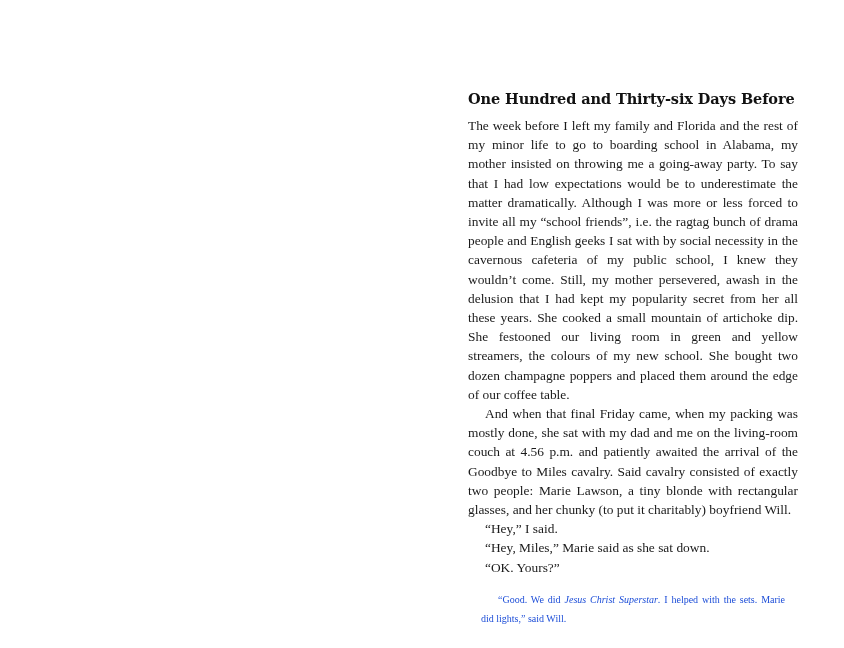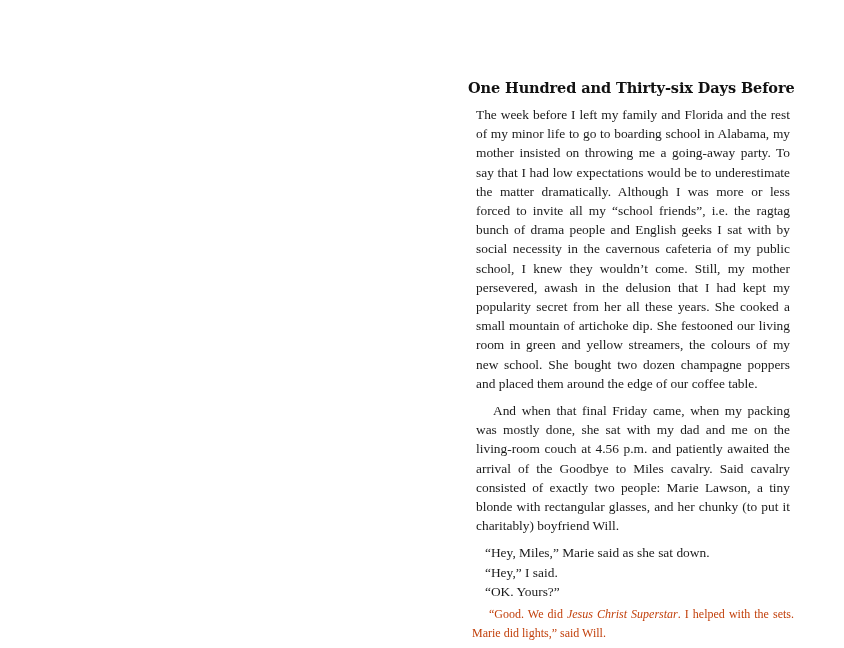--- a/index.html
+++ b/index.html
@@ -11,66 +11,66 @@
     width: 844px;
     height: 648px;
     font-family: "Liberation Serif", serif;
     color: #000000;
     position: relative;
     overflow: hidden;
   }
   .page {
     position: absolute;
     left: 0;
-    top: 1px;
+    top: 12px;
     width: 844px;
     height: 476px;
     background: #ffffff;
   }
   .text-column {
     position: absolute;
     left: 468px;
     top: 78px;
     width: 330px;
   }
   .chapter-title {
     font-family: "DejaVu Serif", serif;
     font-weight: bold;
     font-size: 14.5px;
     letter-spacing: -0.1px;
     margin: 0 0 9px 0;
     color: #111111;
   }
   p.body-text {
-    margin: 8px;
+    margin: 0;
     font-size: 13.4px;
     line-height: 19.2px;
     text-align: justify;
     text-justify: inter-word;
     color: #1a1a1a;
     hyphens: none;
   }
   p.body-text.indent {
     text-indent: 17px;
   }
   p.dialogue {
     margin: 0;
     font-size: 13.4px;
     line-height: 19.2px;
     text-align: left;
     text-indent: 17px;
     color: #1a1a1a;
   }
   p.dialogue-last {
-    margin: 4px;
-    font-size: 12px;
+    margin: 13px;
+    font-size: 10px;
     line-height: 19.2px;
     text-align: justify;
     text-indent: 17px;
-    color: #c2410c;
+    color: #1d4ed8;
   }
   .italic {
     font-style: italic;
   }
   .folio {
     position: absolute;
     left: 468px;
     top: 586px;
     width: 330px;
     text-align: center;
@@ -85,23 +85,23 @@
 <div class="page">
 
   <div class="text-column">
 
     <h1 class="chapter-title">One Hundred and Thirty-six Days Before</h1>
 
     <p class="body-text">The week before I left my family and Florida and the rest of my minor life to go to boarding school in Alabama, my mother insisted on throwing me a going-away party. To say that I had low expectations would be to underestimate the matter dramatically. Although I was more or less forced to invite all my “school friends”, i.e. the ragtag bunch of drama people and English geeks I sat with by social necessity in the cavernous cafeteria of my public school, I knew they wouldn’t come. Still, my mother persevered, awash in the delusion that I had kept my popularity secret from her all these years. She cooked a small mountain of artichoke dip. She festooned our living room in green and yellow streamers, the colours of my new school. She bought two dozen champagne poppers and placed them around the edge of our coffee table.</p>
 
     <p class="body-text indent">And when that final Friday came, when my packing was mostly done, she sat with my dad and me on the living-room couch at 4.56 p.m. and patiently awaited the arrival of the Goodbye to Miles cavalry. Said cavalry consisted of exactly two people: Marie Lawson, a tiny blonde with rectangular glasses, and her chunky (to put it charitably) boyfriend Will.</p>
 
+    <p class="dialogue">“Hey,” I said.</p>
+
     <p class="dialogue">“Hey, Miles,” Marie said as she sat down.</p>
-
-    <p class="dialogue">“Hey,” I said.</p>
 
 
     <p class="dialogue">“OK. Yours?”</p>
 
     <p class="dialogue-last"><span>“Good. We did </span><span class="italic">Jesus Christ Superstar</span><span>. I helped with the sets. Marie did lights,” said Will.</span></p>
 
   </div>
 
 
 </div>

